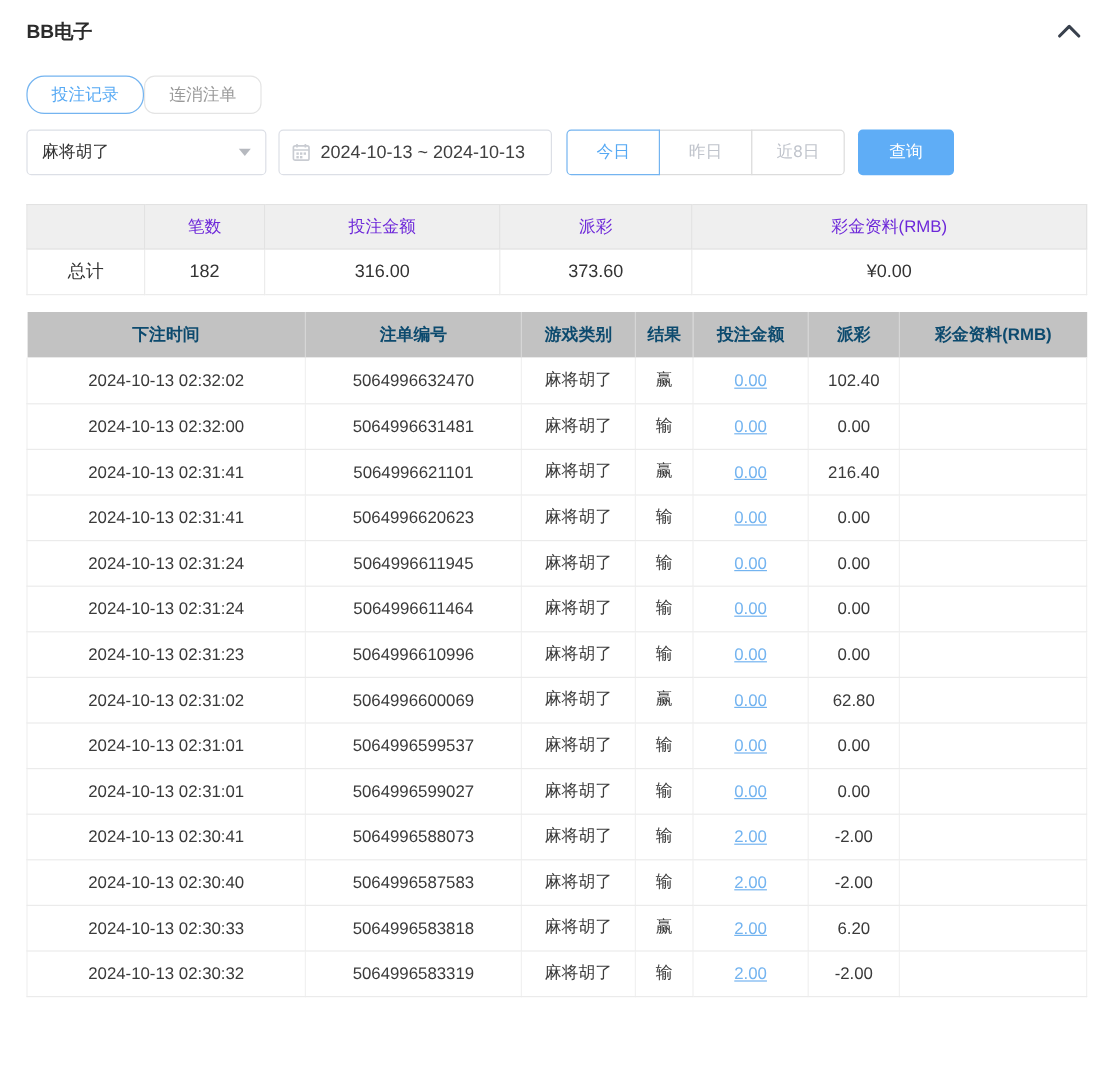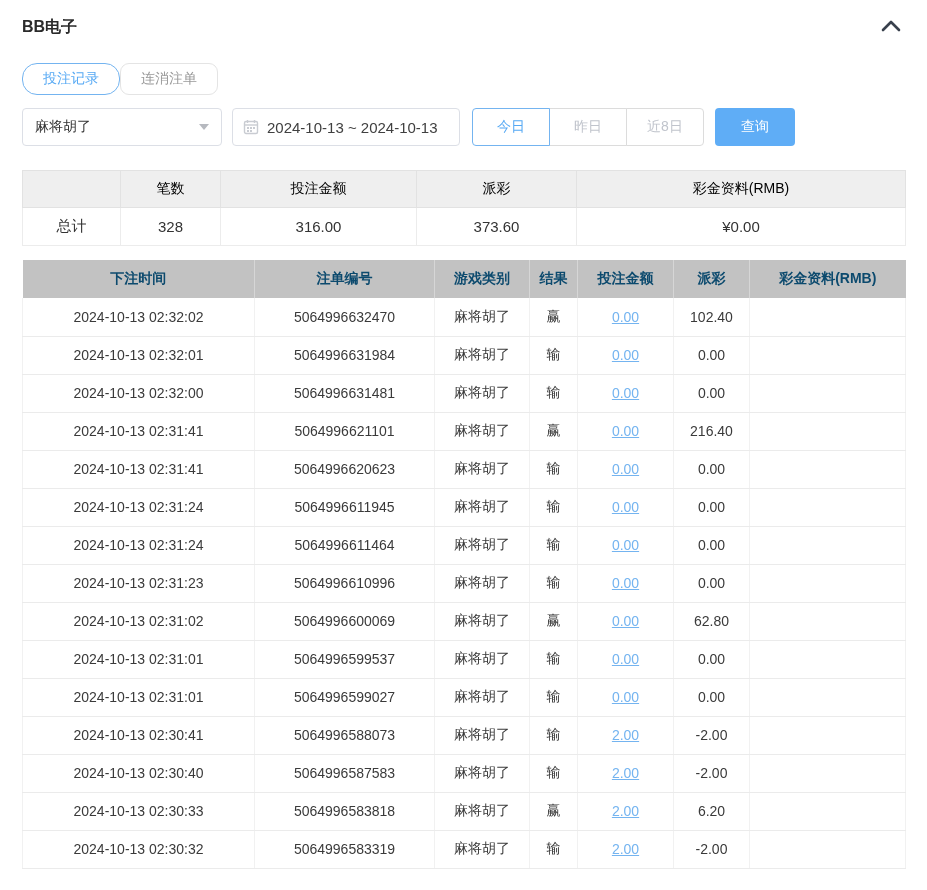--- a/index.html
+++ b/index.html
@@ -34,21 +34,21 @@
     border:1px solid #dcdcdc; color:#c0c4cc; margin-left:-1px; }
   .quick-btn:first-child { margin-left:0; border-radius:4px 0 0 4px; }
   .quick-btn:last-child { border-radius:0 4px 4px 0; }
   .quick-btn.active { border:1px solid #74b4f0; color:#56a9f4; position:relative; z-index:2; }
   .query-btn { width:80px; height:38px; margin-left:11px; background:#5fadf6; color:#fff;
     font-size:14px; border:none; border-radius:4px; cursor:pointer; }
 
   
   table { border-collapse:collapse; table-layout:fixed; width:883px; }
   .summary-table { margin-top:24px; }
-  .summary-table th { height:37px; background:#efefef; font-size:14px; font-weight:normal; color:#000000;
+  .summary-table th { height:37px; background:#efefef; font-size:14px; font-weight:normal; color:#6d28d9;
     border:1px solid #e2e2e2; text-align:center; }
   .summary-table td { height:38px; background:#fff; font-size:15px; color:#333;
     border:1px solid #ececec; text-align:center; }
 
   
   .main-table { margin-top:14px; }
   .main-table th { height:38px; background:#c2c2c2; color:#0c4a6e; font-size:14px; font-weight:bold;
     border-right:1px solid #d6d6d6; text-align:center; }
   .main-table th:last-child { border-right:none; }
   .main-table td { height:38px; background:#fff; font-size:14px; color:#3a3a3a;
@@ -123,21 +123,21 @@
         <th></th>
         <th>笔数</th>
         <th>投注金额</th>
         <th>派彩</th>
         <th>彩金资料(RMB)</th>
       </tr>
     </thead>
     <tbody>
       <tr>
         <td>总计</td>
-        <td>328</td>
+        <td>182</td>
         <td>316.00</td>
         <td>373.60</td>
         <td>¥0.00</td>
       </tr>
     </tbody>
   </table>
 
   <table class="main-table">
     <colgroup>
         <col style="width:232px">
@@ -163,29 +163,20 @@
         <tr>
           <td>2024-10-13 02:32:02</td>
           <td>5064996632470</td>
           <td>麻将胡了</td>
           <td>赢</td>
           <td><a class="bet-link">0.00</a></td>
           <td>102.40</td>
           <td></td>
         </tr>
         <tr>
-          <td>2024-10-13 02:32:01</td>
-          <td>5064996631984</td>
-          <td>麻将胡了</td>
-          <td>输</td>
-          <td><a class="bet-link">0.00</a></td>
-          <td>0.00</td>
-          <td></td>
-        </tr>
-        <tr>
           <td>2024-10-13 02:32:00</td>
           <td>5064996631481</td>
           <td>麻将胡了</td>
           <td>输</td>
           <td><a class="bet-link">0.00</a></td>
           <td>0.00</td>
           <td></td>
         </tr>
         <tr>
           <td>2024-10-13 02:31:41</td>

